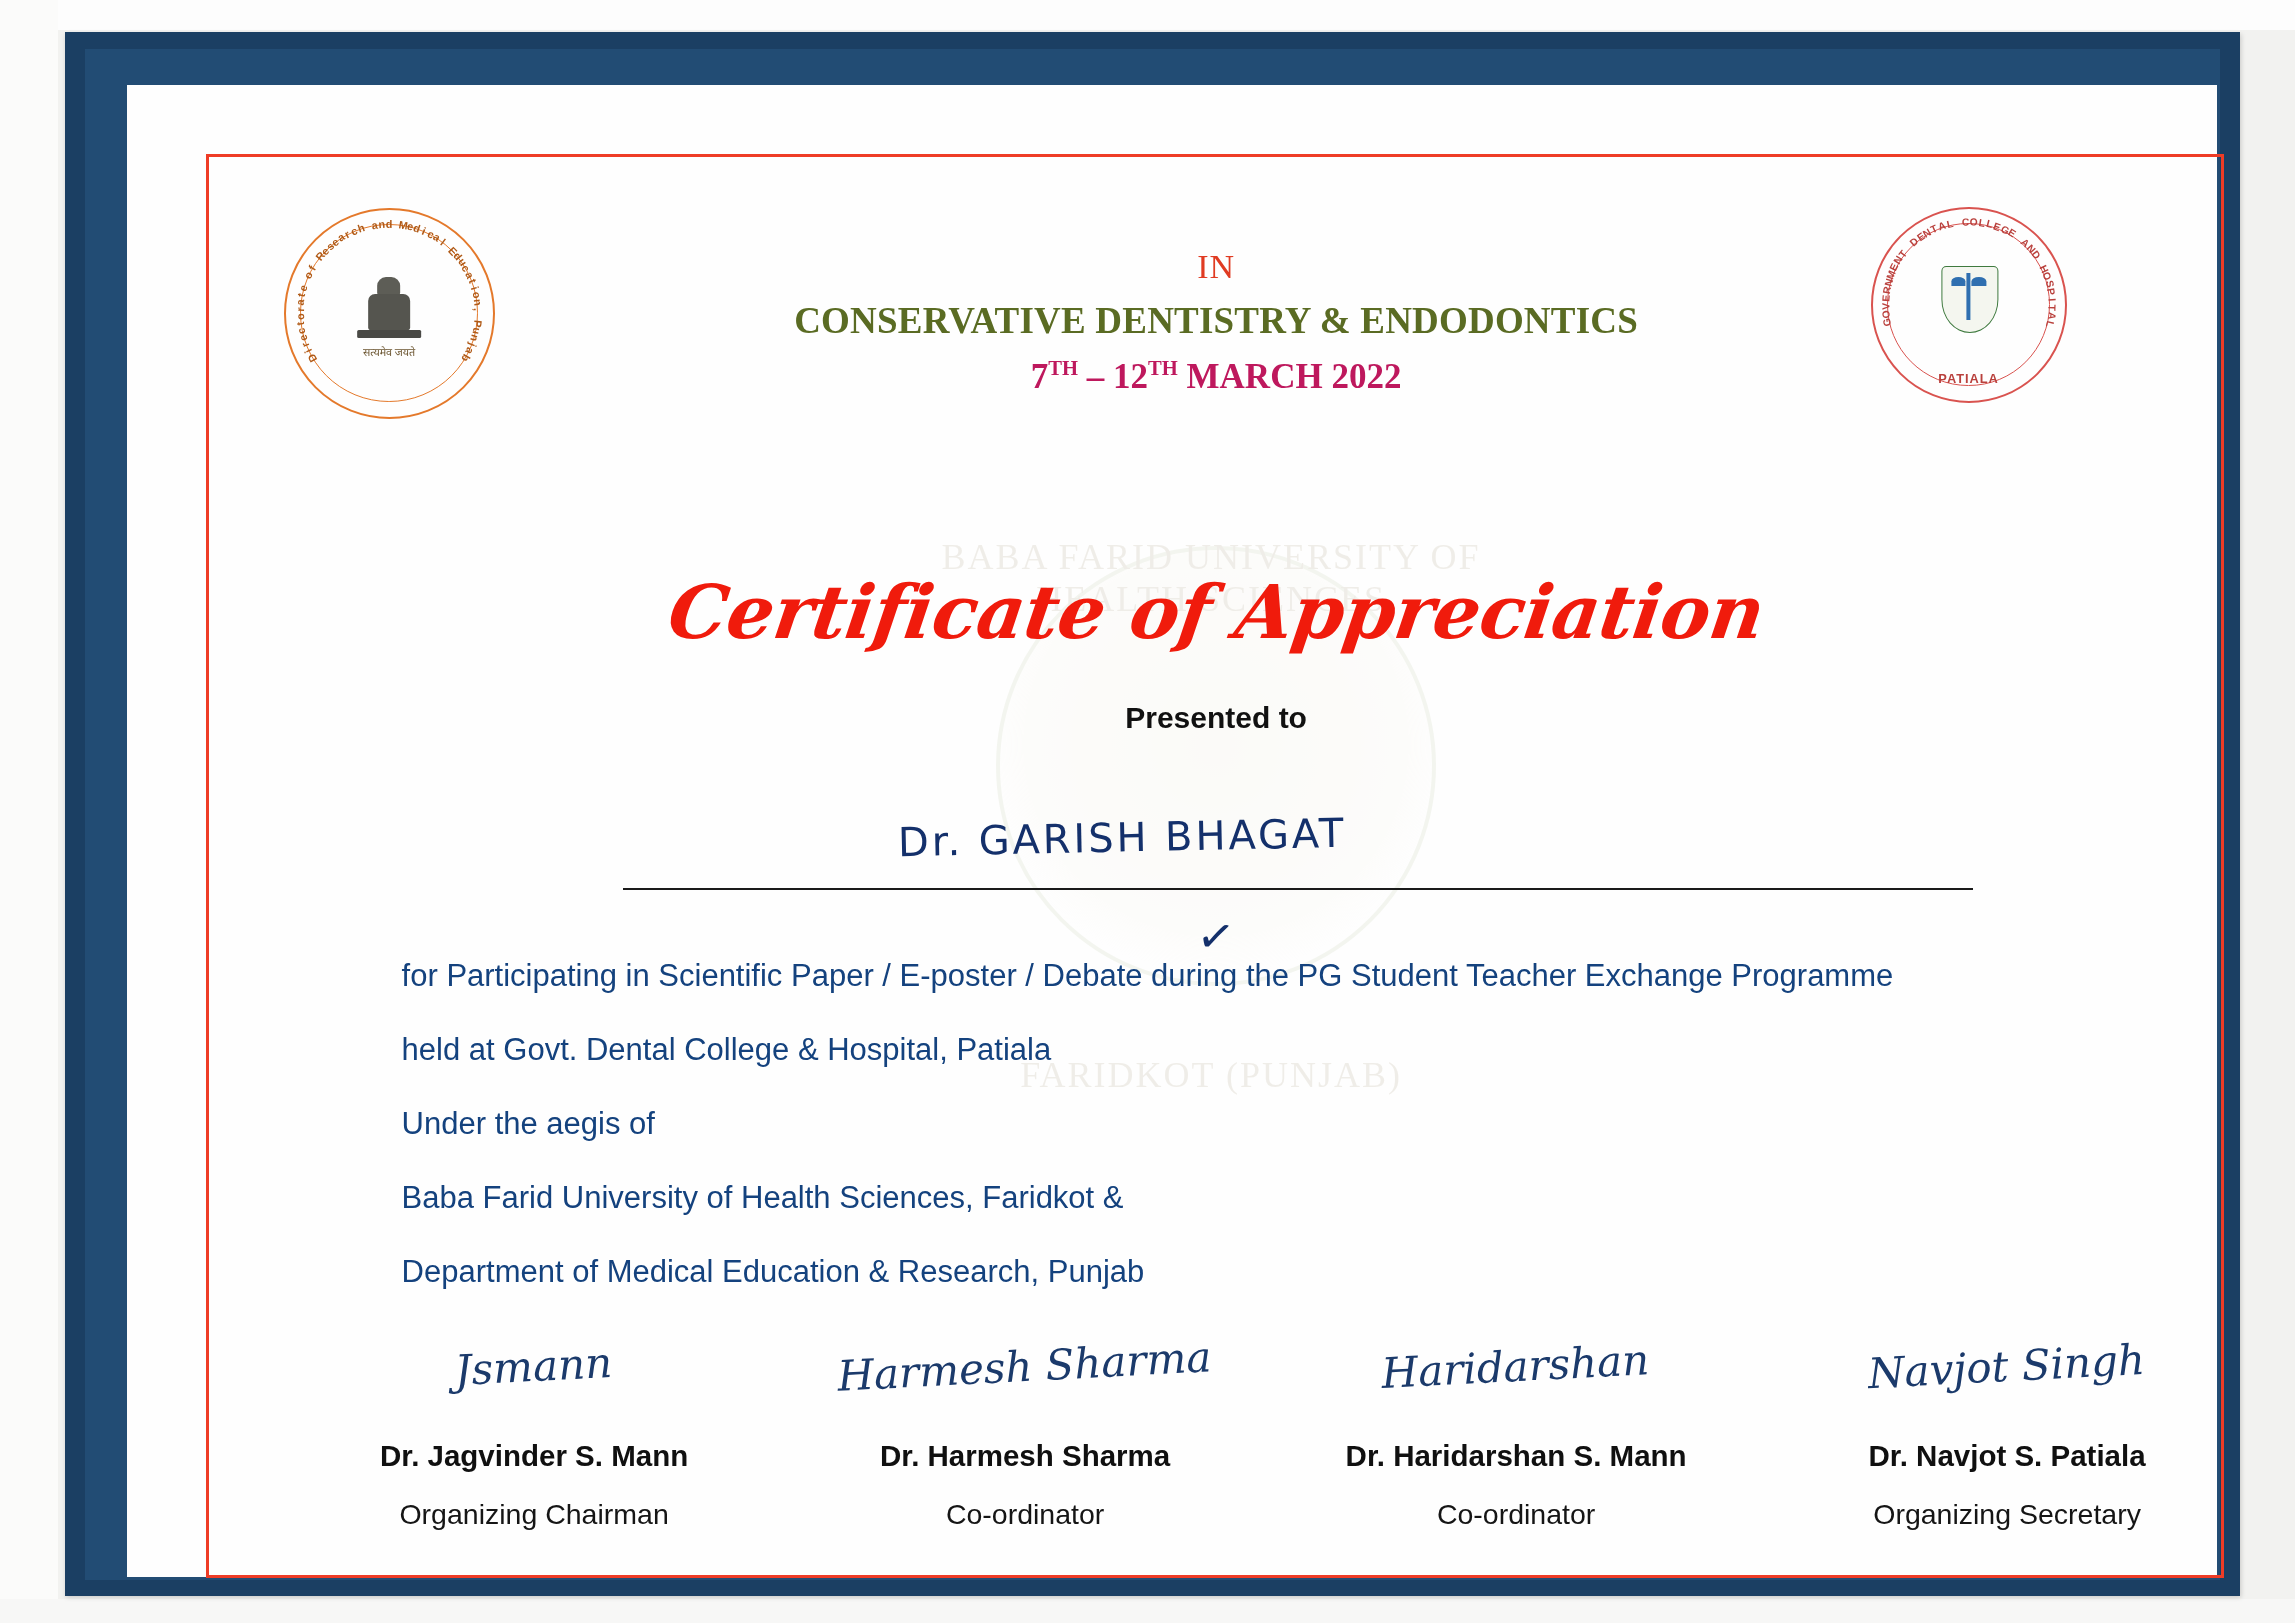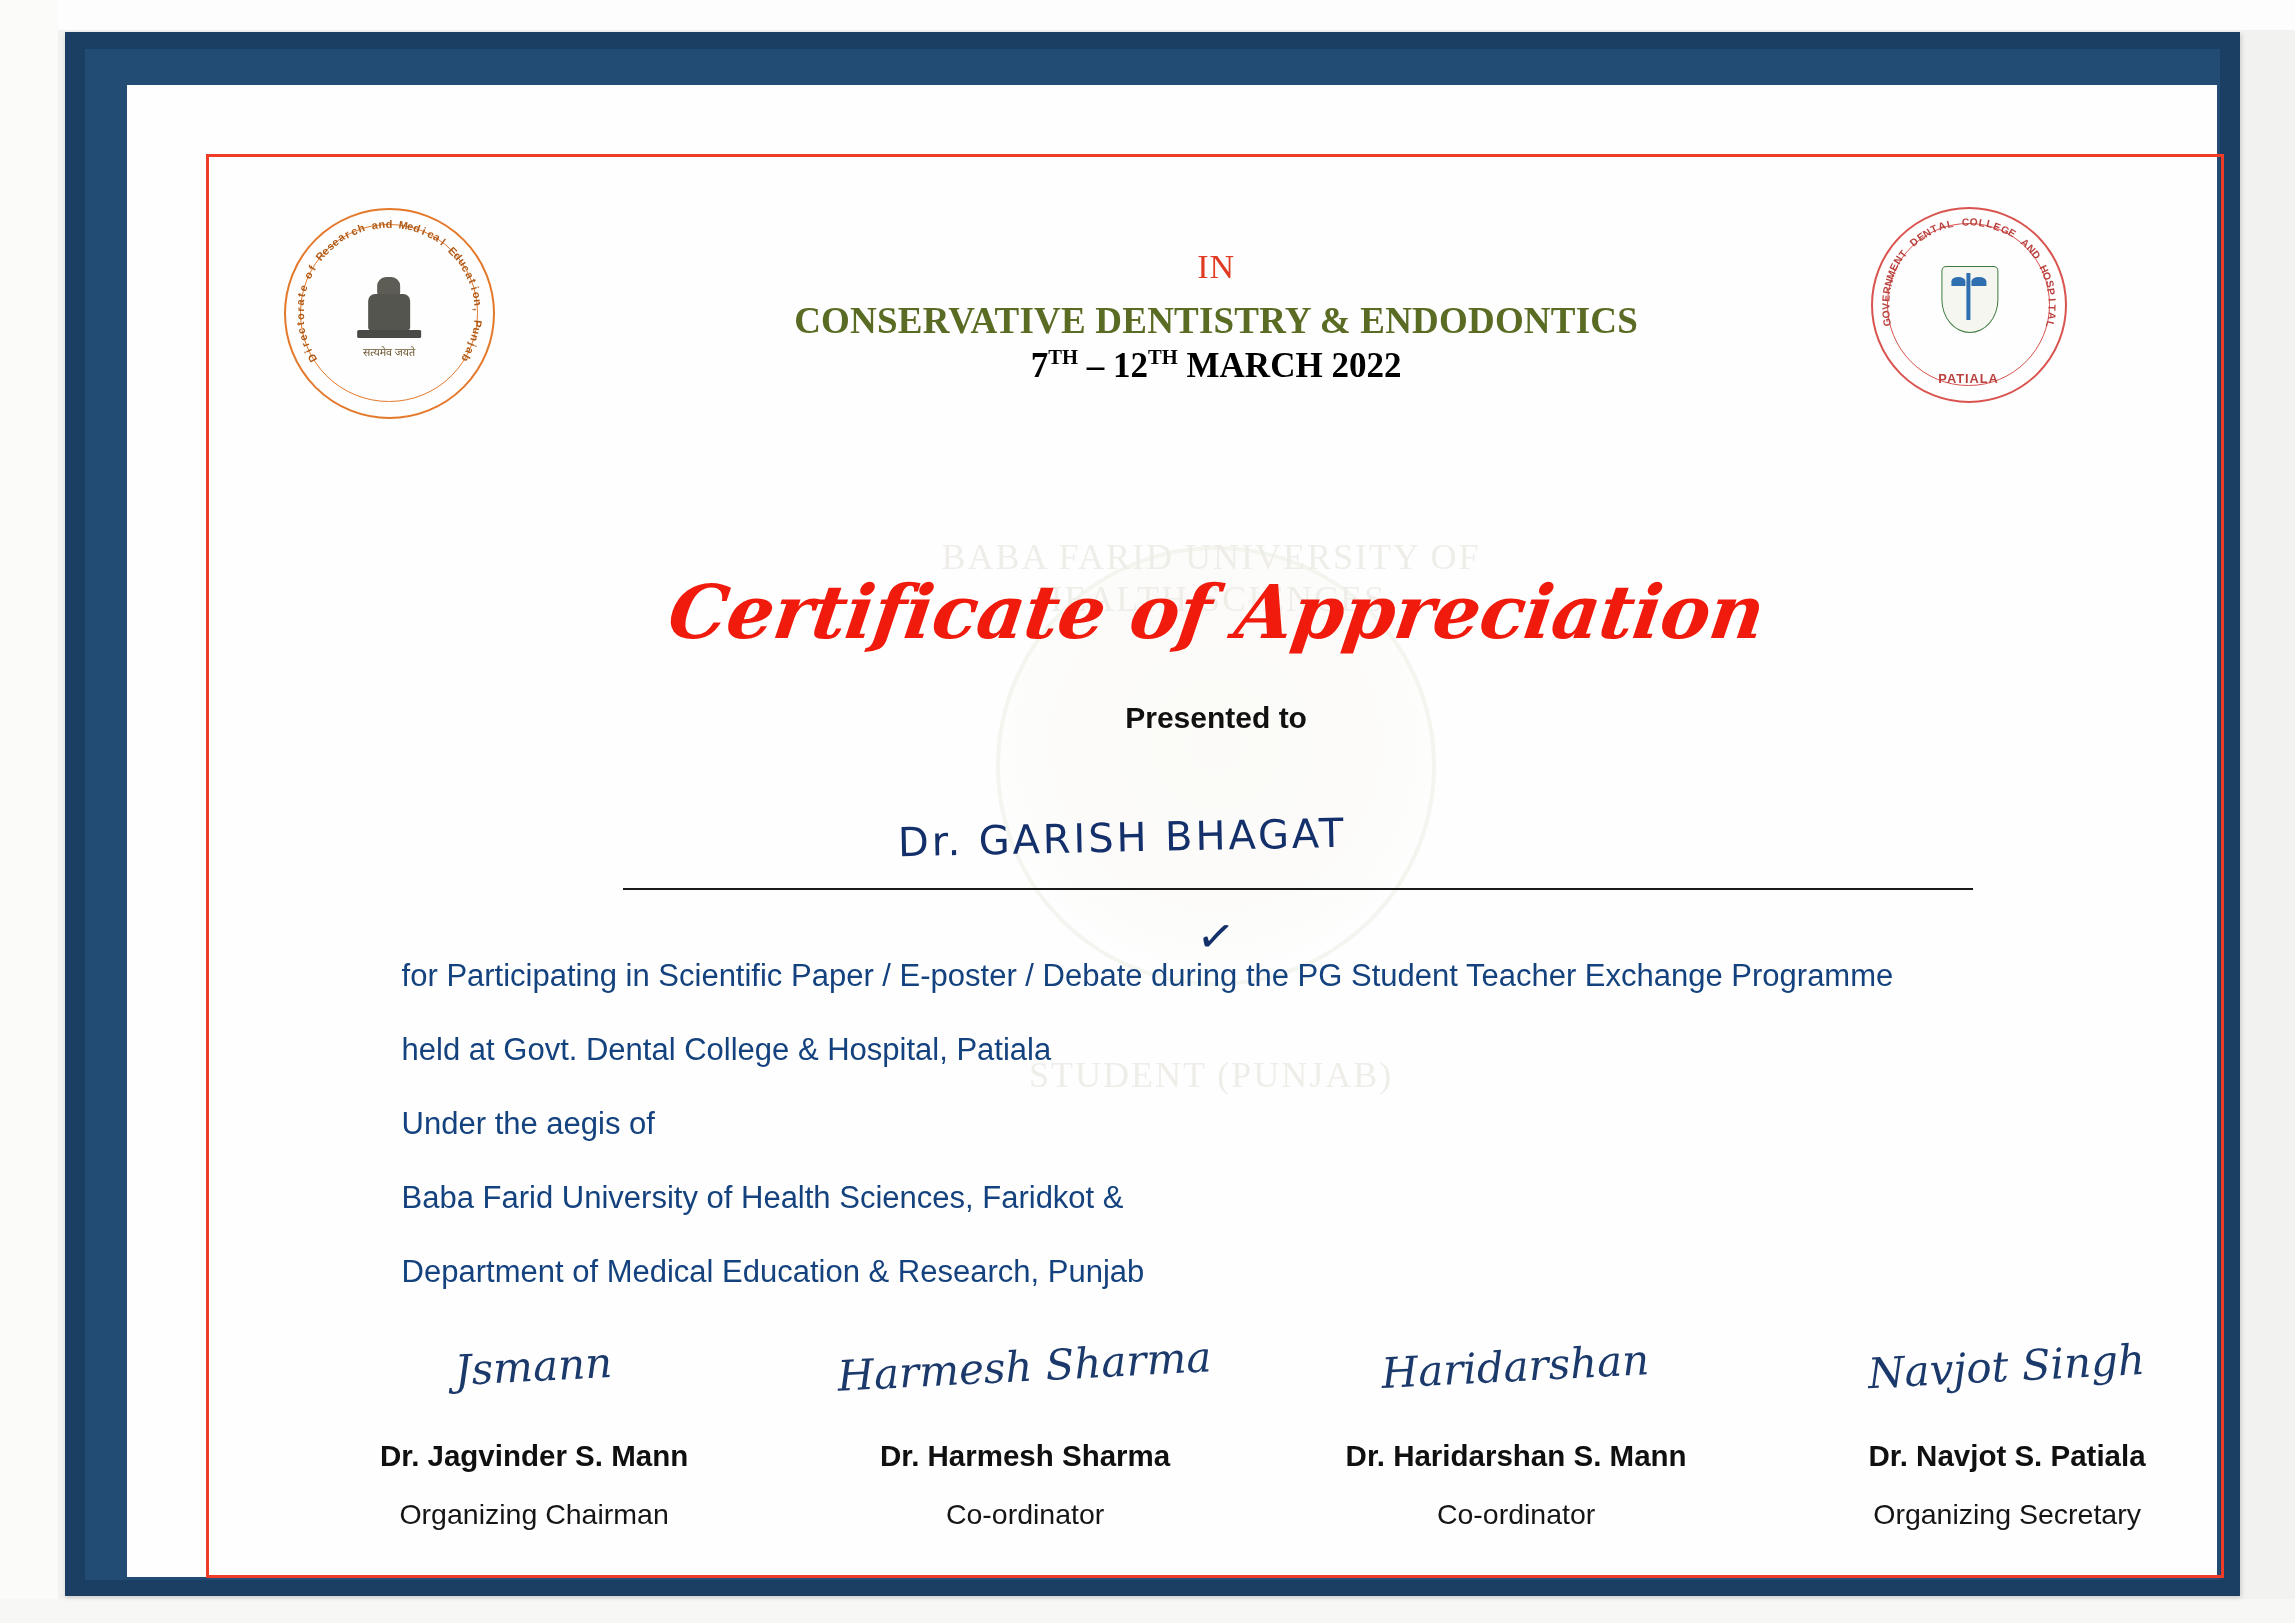--- a/index.html
+++ b/index.html
@@ -259,24 +259,24 @@
   }
   .title-subject {
     margin-top: 12.8px;
     font-size: 37px;
     font-weight: bold;
     color: #5a6b23;
     font-family: "Liberation Serif", serif;
     letter-spacing: 0.2px;
   }
   .title-dates {
-    margin-top: 4px;
+    margin-top: 15px;
     font-size: 35px;
     font-weight: bold;
-    color: #000000;
+    color: #be185d;
     font-family: "Liberation Serif", serif;
   }
   .title-dates sup {
     font-size: 20.6px;
     vertical-align: super;
   }
 
   .cert-script {
     position: absolute;
     left: 373px;
@@ -389,21 +389,21 @@
   <div class="cert">
     <div class="cert-inner-navy">
       <div class="cert-white">
 
         <div class="cert-redline"></div>
 
         <div class="watermark">
           <div class="wm-circle"></div>
           <div class="wm-text">
             <div class="wm-top">BABA FARID UNIVERSITY OF HEALTH SCIENCES</div>
-            <div class="wm-bottom">STUDENT (PUNJAB)</div>
+            <div class="wm-bottom">FARIDKOT (PUNJAB)</div>
           </div>
         </div>
 
         <div class="emblem emblem-left">
           <div class="emblem-ring-outer"></div>
           <div class="emblem-ring-inner"></div>
           <div class="emblem-arc-text" id="arc-left">
               <span class="arc-char" style="font-size: 10.8px; transform: translate(-77px, 45px) rotate(240deg) translate(-50%, -50%);">D</span>
               <span class="arc-char" style="font-size: 10.8px; transform: translate(-81px, 38px) rotate(244.615deg) translate(-50%, -50%);">i</span>
               <span class="arc-char" style="font-size: 10.8px; transform: translate(-84px, 32px) rotate(249.231deg) translate(-50%, -50%);">r</span>

